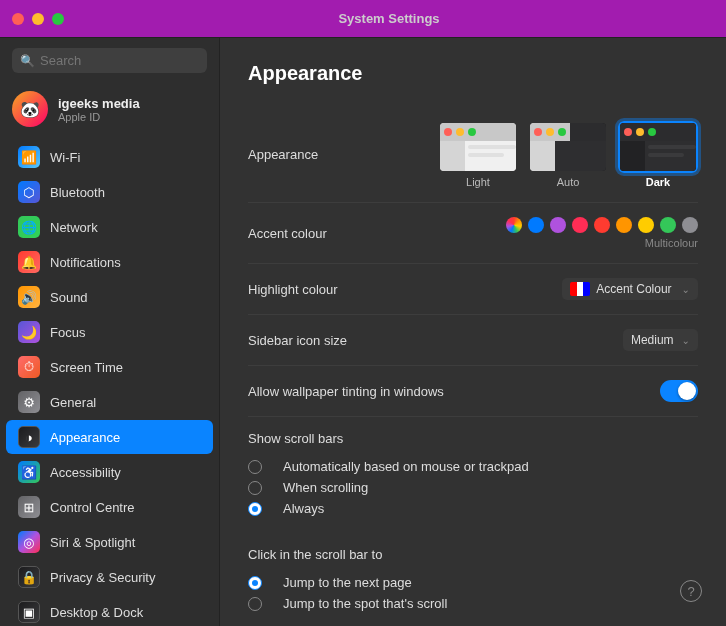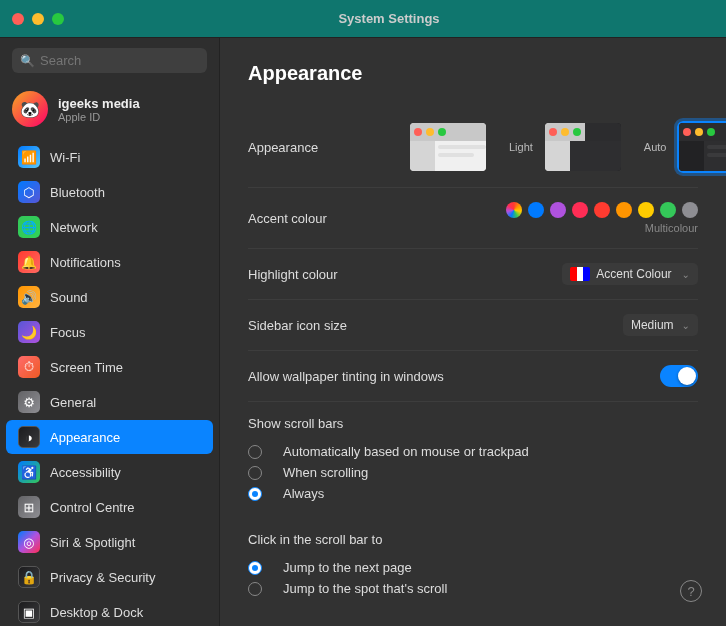--- a/index.html
+++ b/index.html
@@ -10,21 +10,21 @@
       font-family: -apple-system, BlinkMacSystemFont, 'San Francisco', sans-serif;
       color: #e0e0e0;
       overflow: hidden;
       display: flex;
       flex-direction: column;
     }
 
     
     .title-bar {
       height: 38px;
-      background: #0f766e;
+      background: #a21caf;
       display: flex;
       align-items: center;
       padding: 3px 12px;
       border-bottom: 1px solid #222;
       flex-shrink: 0;
     }
     .window-controls {
       display: flex;
       gap: 8px;
       align-items: center;
@@ -183,23 +183,23 @@
     }
 
     
     .appearance-options {
       display: flex;
       gap: 10px;
       align-items: flex-start;
     }
     .appearance-option {
       display: flex;
-      flex-direction: row;
-      align-items: center;
-      gap: 21px;
+      flex-direction: column;
+      align-items: center;
+      gap: 3px;
       cursor: pointer;
     }
     .appearance-thumb {
       width: 80px;
       height: 52px;
       border-radius: 6px;
       overflow: hidden;
       border: 2px solid transparent;
       position: relative;
     }

